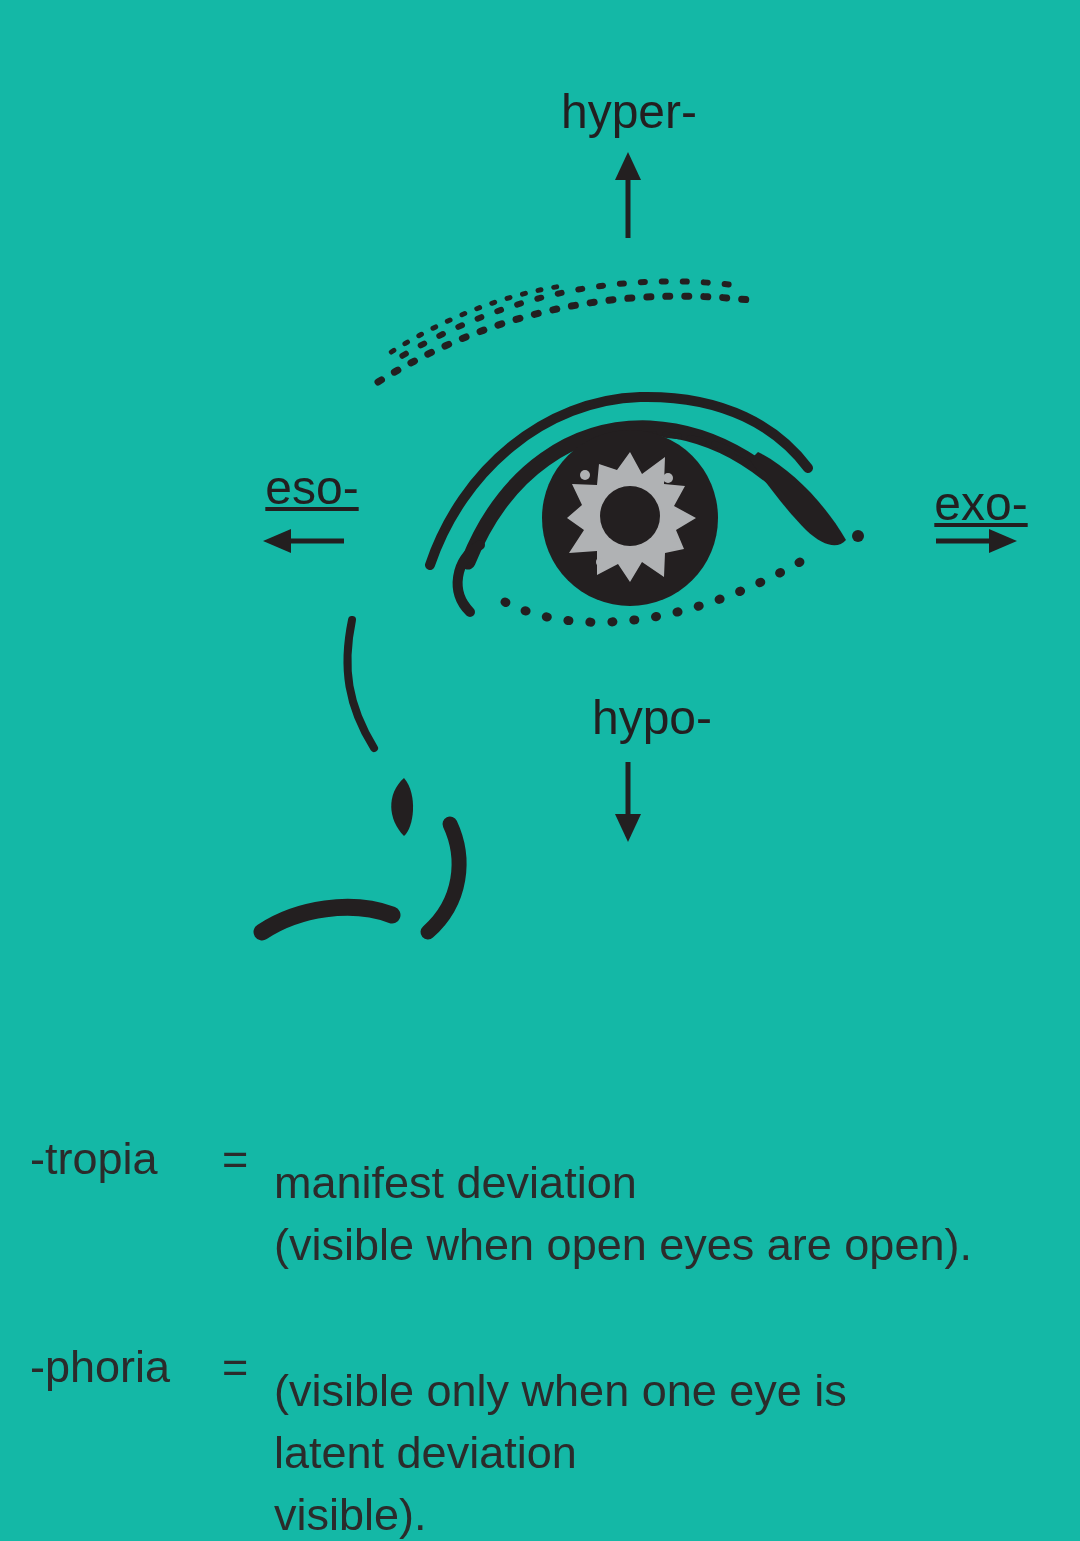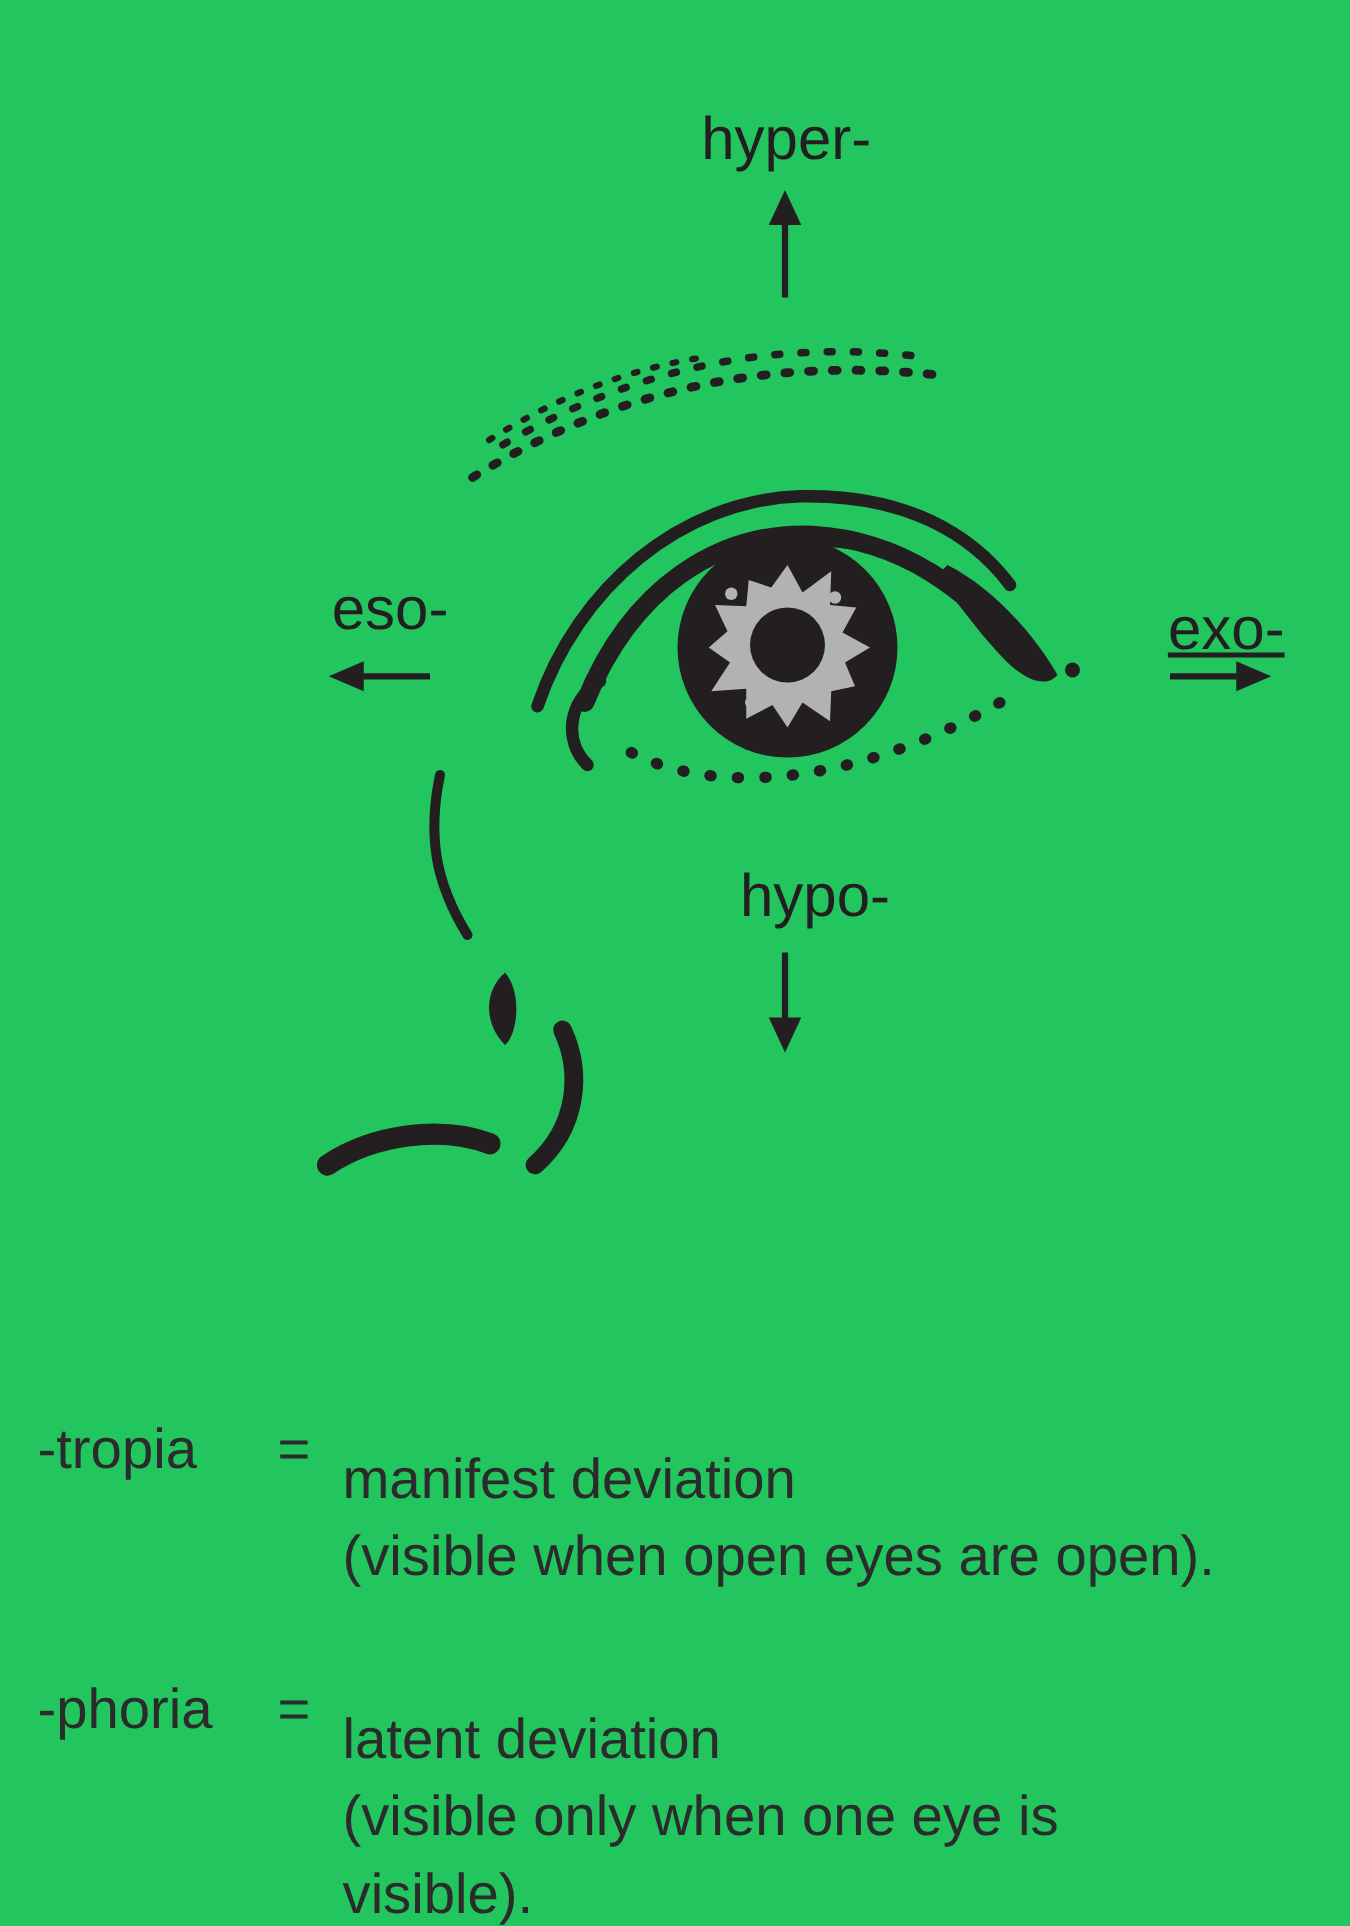--- a/index.html
+++ b/index.html
@@ -4,21 +4,21 @@
 <style>
   html, body {
     margin: 0;
     padding: 0;
     background: #ffffff;
   }
   .canvas {
     position: relative;
     width: 1080px;
     height: 1541px;
-    background: #22c55e;
+    background: #14b8a6;
     overflow: hidden;
     font-family: "Liberation Sans", "DejaVu Sans", sans-serif;
     color: #231f20;
   }
   .illustration-svg {
     position: absolute;
     top: 0;
     left: 0;
   }
   .dir-label {
@@ -118,40 +118,40 @@
       <line x1="936" y1="541" x2="994" y2="541" stroke-width="5"></line>
       <polygon points="1017,541 989,529 989,553" stroke="none"></polygon>
     </g>
     <g stroke="#231f20" fill="#231f20">
       <line x1="628" y1="762" x2="628" y2="818" stroke-width="5"></line>
       <polygon points="628,842 615,814 641,814" stroke="none"></polygon>
     </g>
   </svg>
 
   <div class="dir-label" style="left:629px; top:88px;">hyper-</div>
-  <div class="dir-label" style="left:312px; top:464px;">eso-</div>
+  <div class="dir-label" style="left:312px; top:464px;text-decoration:underline;">eso-</div>
   <div class="dir-label" style="left:981px; top:480px;text-decoration:underline;">exo-</div>
   <div class="dir-label" style="left:652px; top:694px;">hypo-</div>
 
   <div class="definitions">
 
     <div class="def-row">
       <div class="def-term">-tropia</div>
       <div class="def-eq">=</div>
       <div class="def-lines">
         <div>manifest deviation</div>
         <div>(visible when open eyes are open).</div>
       </div>
     </div>
 
     <div class="def-row">
       <div class="def-term">-phoria</div>
       <div class="def-eq">=</div>
       <div class="def-lines">
+        <div>(visible only when one eye is</div>
         <div>latent deviation</div>
-        <div>(visible only when one eye is</div>
         <div>visible).</div>
       </div>
     </div>
 
   </div>
 
 </div>
 
 </body></html>

